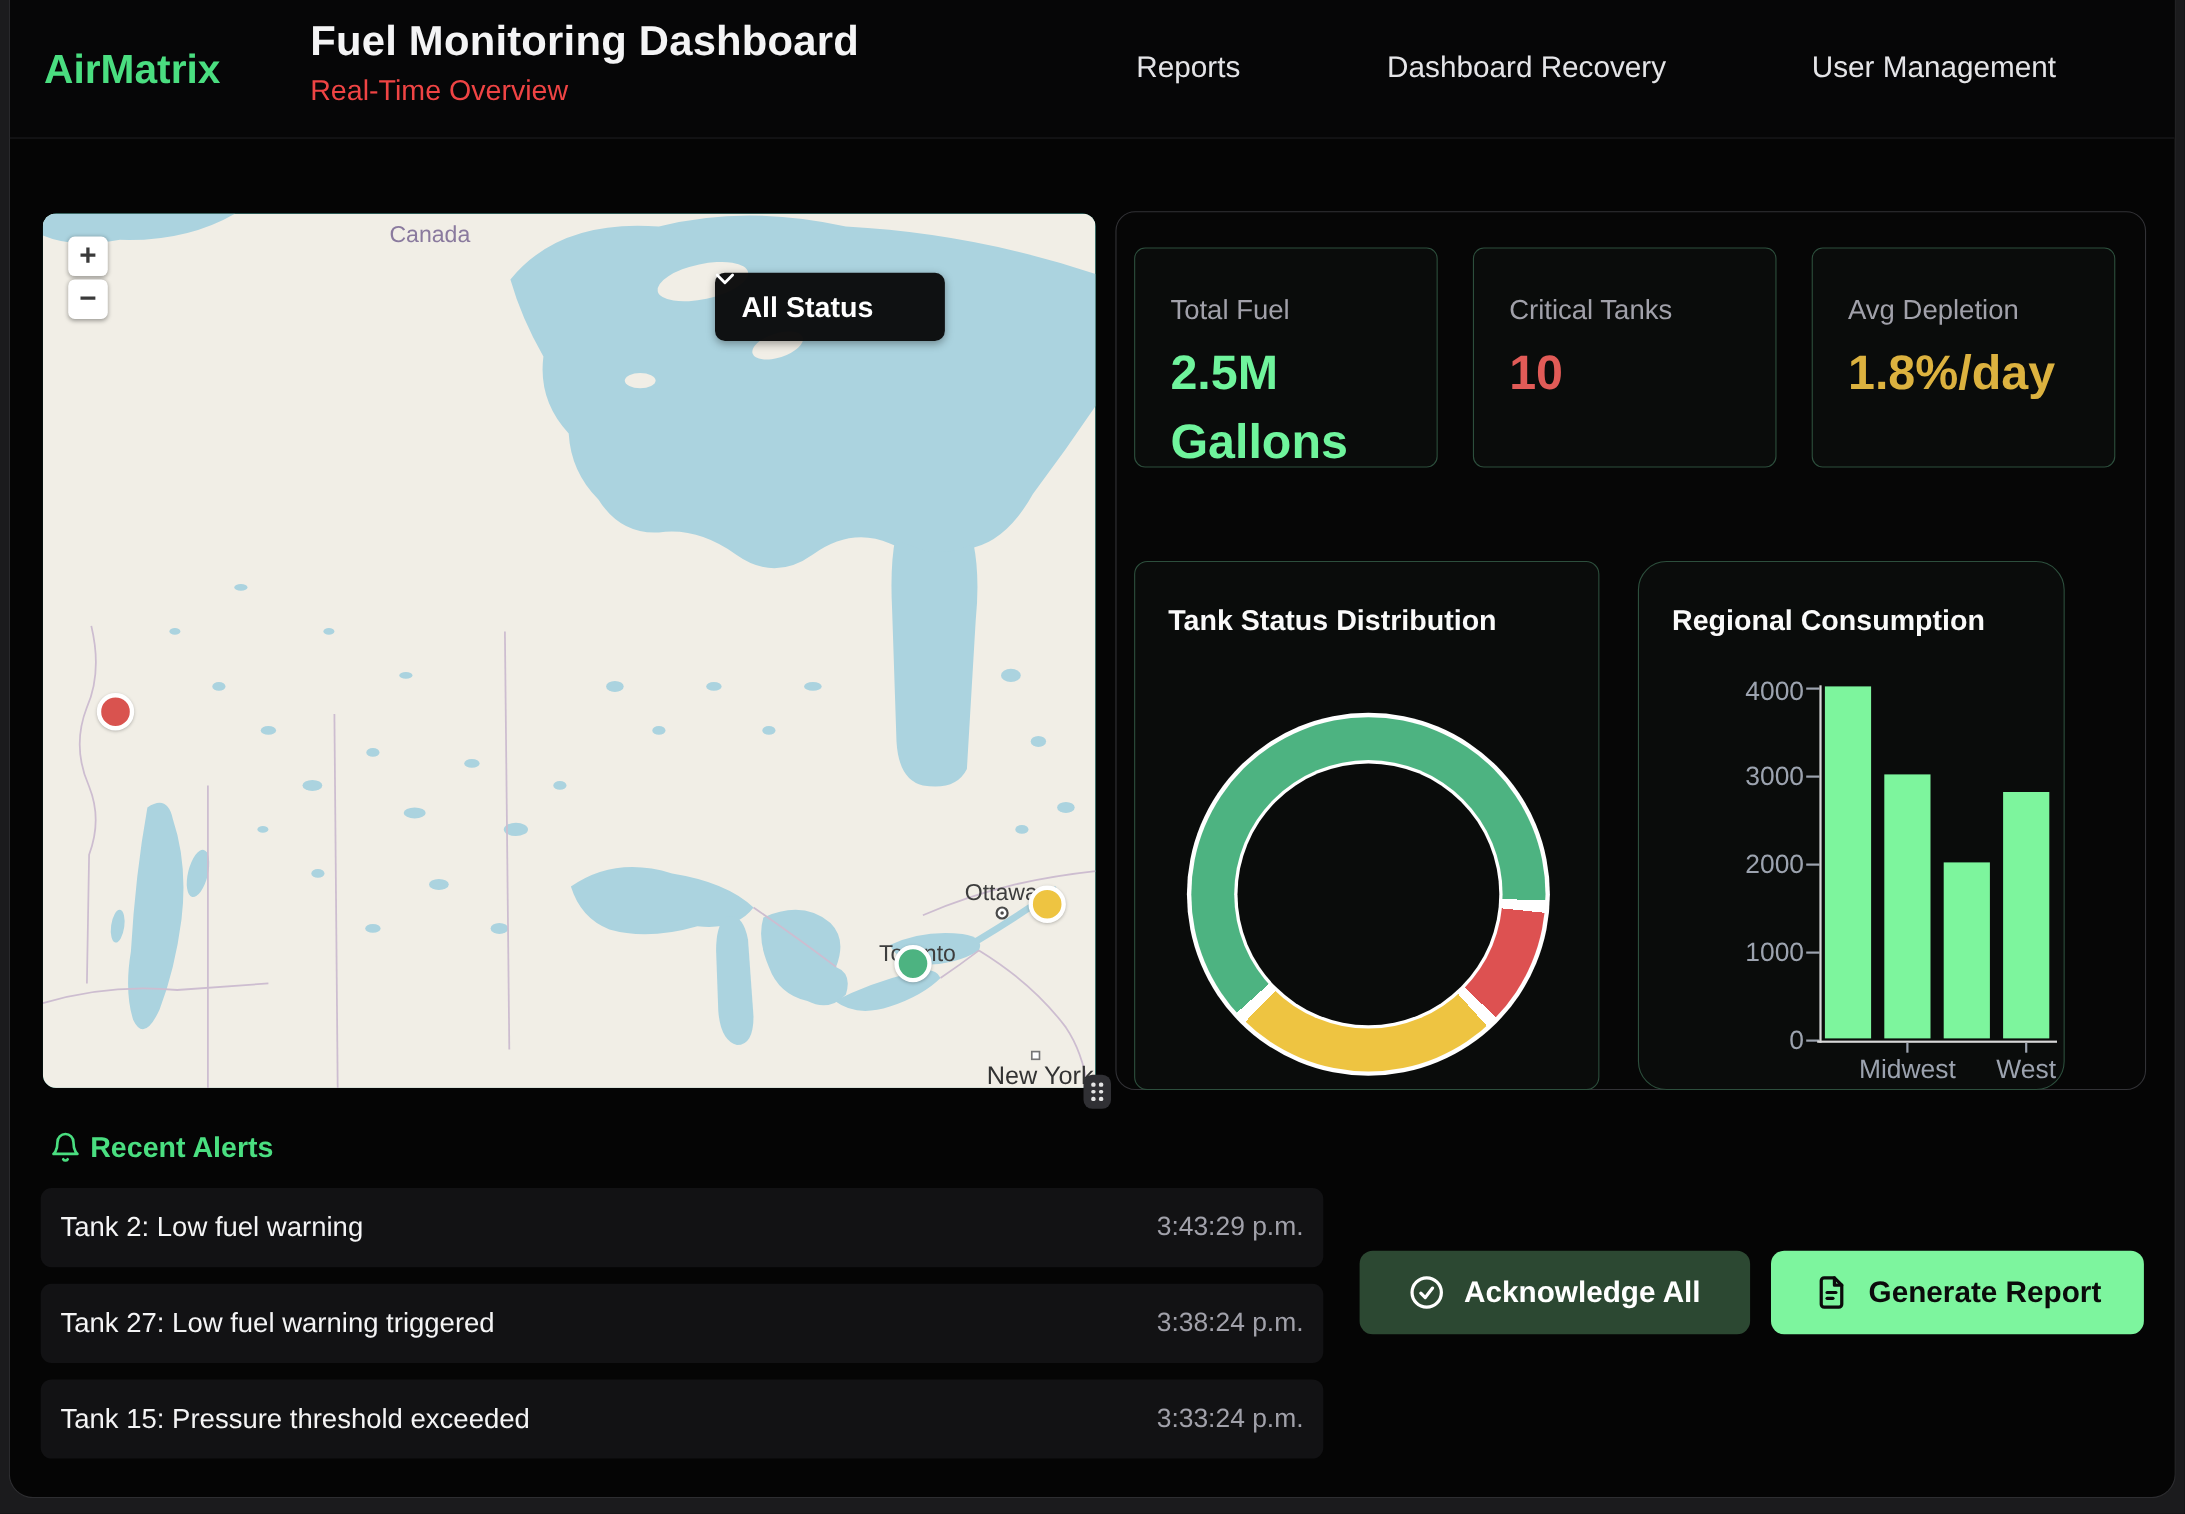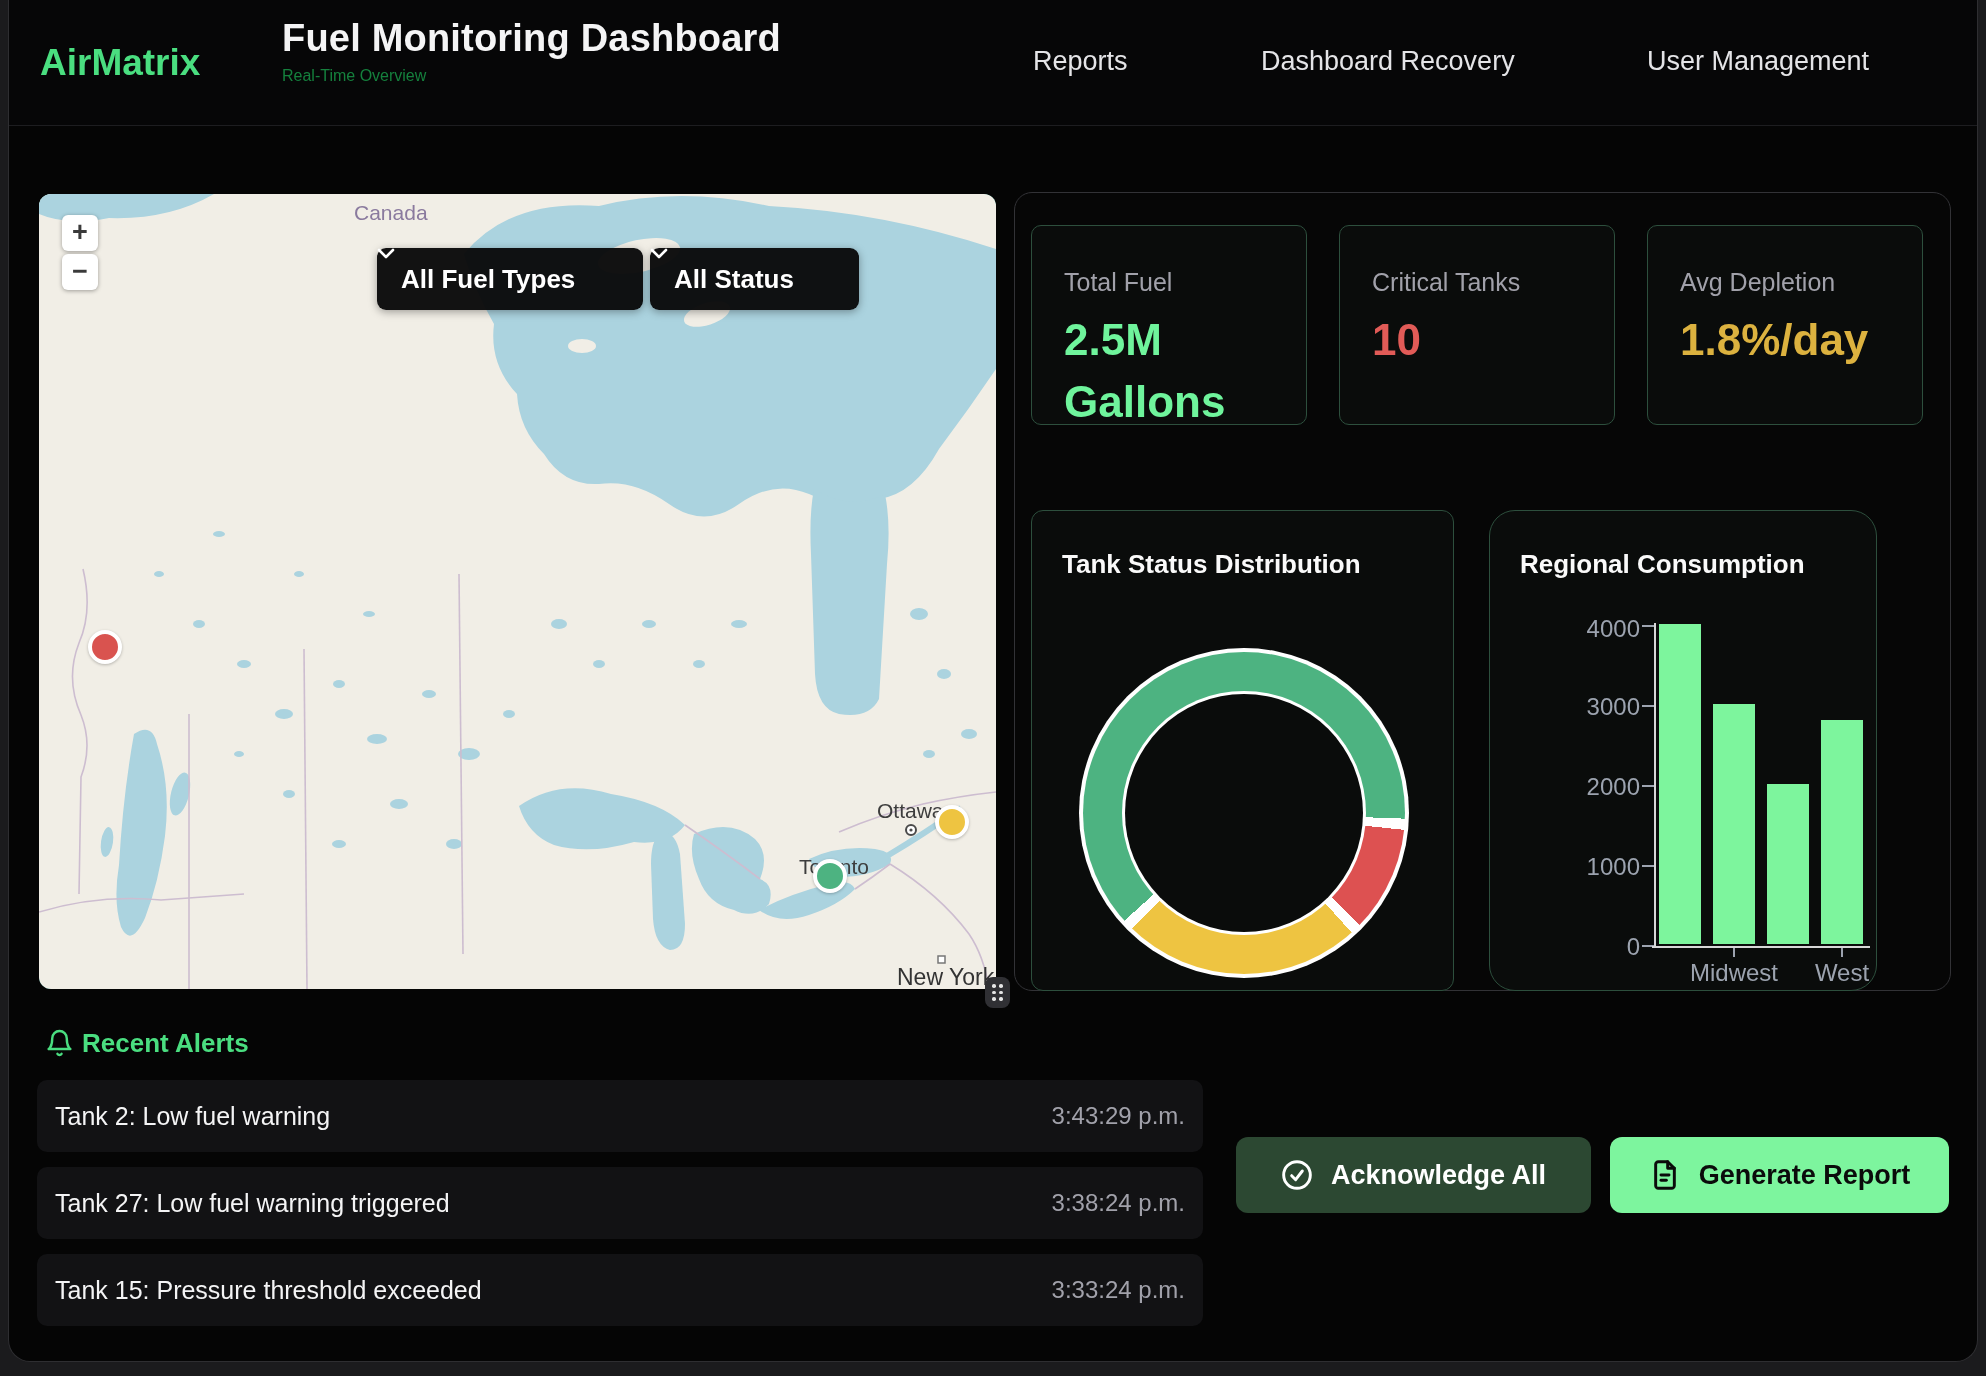--- a/index.html
+++ b/index.html
@@ -8,21 +8,21 @@
   .app { position:absolute; left:8px; top:0; width:1970px; height:1362px;
          background:#050505; border:1px solid #2e2e31; border-top:none;
          border-radius:0 0 22px 22px; overflow:hidden; }
 
   
   .header { position:absolute; left:0; top:0; width:100%; height:126px;
             background:#060607; border-bottom:1px solid #1d1d20; }
   .logo { position:absolute; left:31px; top:42px; font-size:37px; font-weight:bold; color:#4ade80; }
   .title-block { position:absolute; left:273px; top:17px; }
   .page-title { font-size:38px; font-weight:bold; color:#f4f4f5; letter-spacing:.2px; }
-  .page-subtitle { font-size:16px; color:#15803d; margin-top:7px; }
+  .page-subtitle { font-size:26px; color:#ef4444; margin-top:7px; }
   .nav-item { position:absolute; top:46px; font-size:27px; color:#e4e4e7; cursor:pointer; }
 
   
   .map { position:absolute; left:30px; top:194px; width:957px; height:795px;
          border-radius:12px; overflow:hidden; background:#0f766e; }
   .map svg { position:absolute; left:0; top:0; }
   .zoom-btn { position:absolute; width:36px; height:36px; background:#fff; border-radius:6px;
               color:#3a3a3a; font-size:27px; font-weight:bold; text-align:center; line-height:34px;
               box-shadow:0 1px 4px rgba(0,0,0,.35); z-index:1; }
   .filter { position:absolute; top:54px; height:62px; background:rgba(8,8,9,.96); border-radius:9px;
@@ -170,28 +170,20 @@
       <circle cx="872" cy="636" r="5" fill="#fff" stroke="#4a4a4a" stroke-width="2"></circle>
       <circle cx="872" cy="636" r="1.6" fill="#4a4a4a"></circle>
       <text x="760" y="680" font-size="21" fill="#3d3d3d">Toronto</text>
       <rect x="899" y="762" width="7" height="7" fill="#fff" stroke="#777" stroke-width="1.5"></rect>
       <text x="858" y="791" font-size="23" fill="#333">New York</text>
     </svg>
 
     <div class="zoom-btn" style="left:23px; top:21px;">+</div>
     <div class="zoom-btn" style="left:23px; top:60px;">−</div>
 
-    <div class="filter" style="left:338px; width:266px;">
-      <span>All Fuel Types</span>
-      <span class="chev">
-        <svg width="18" height="11" viewBox="0 0 18 11">
-            <polyline points="2,2 9,9 16,2" fill="none" stroke="#fff" stroke-width="2.6" stroke-linecap="round" stroke-linejoin="round"></polyline>
-          </svg>
-      </span>
-    </div>
     <div class="filter" style="left:611px; width:209px;">
       <span>All Status</span>
       <span class="chev">
         <svg width="18" height="11" viewBox="0 0 18 11">
             <polyline points="2,2 9,9 16,2" fill="none" stroke="#fff" stroke-width="2.6" stroke-linecap="round" stroke-linejoin="round"></polyline>
           </svg>
       </span>
     </div>
 
     <div class="marker" style="left:49px;  top:436px; background:#d9534f;"></div>

